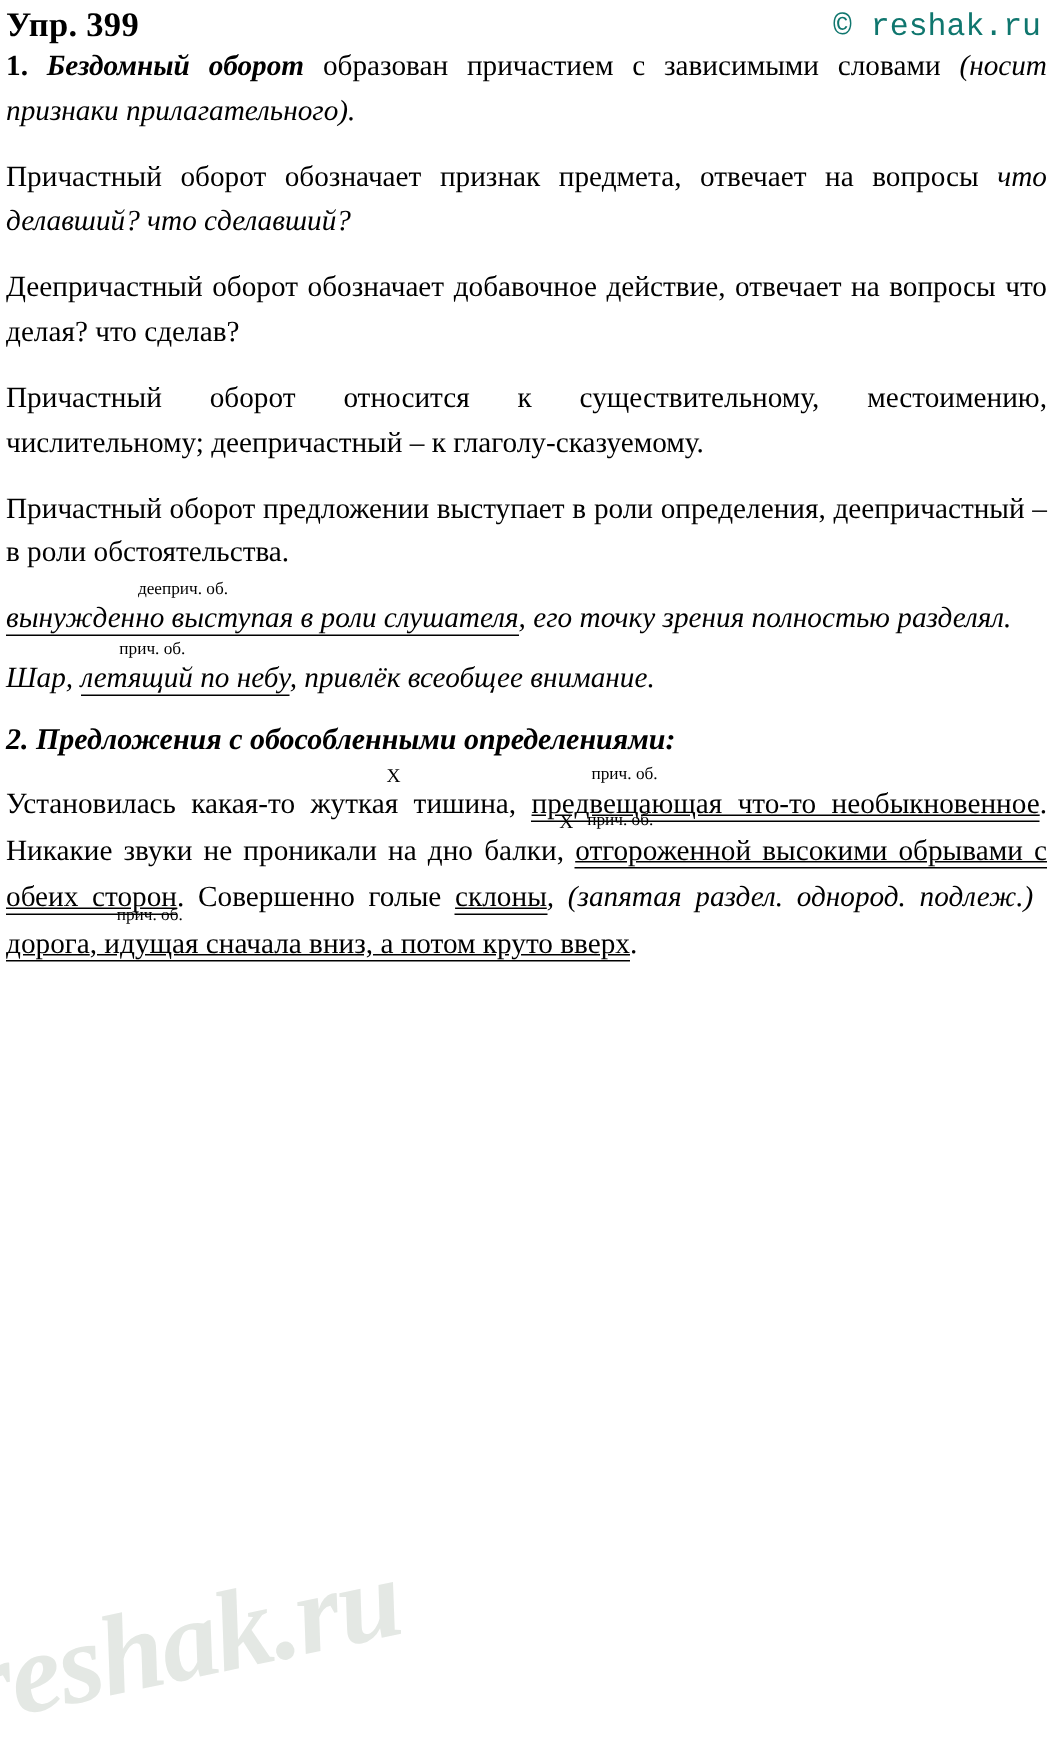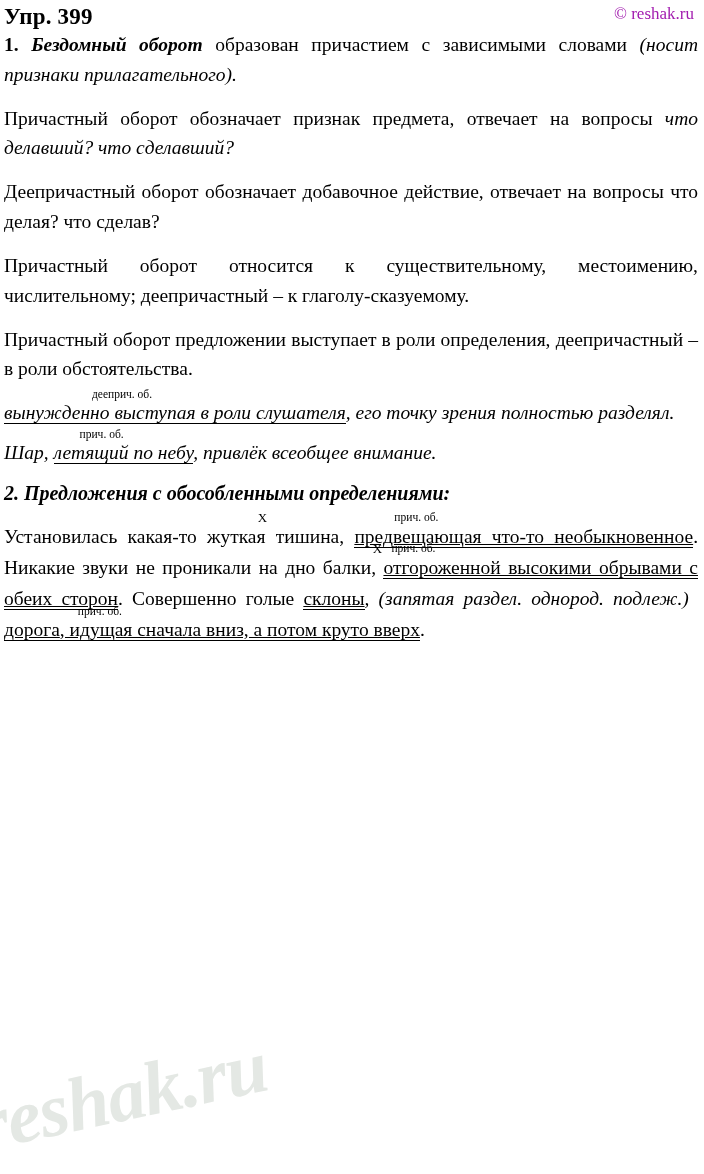--- a/index.html
+++ b/index.html
@@ -18,33 +18,33 @@
   .page {
     position: relative;
     width: 704px;
     min-height: 1174px;
     padding: 0;
     box-sizing: border-box;
   }
   .header {
     display: flex;
     justify-content: space-between;
-    align-items: flex-start;
+    align-items: flex-end;
     padding: 4px 6px 0 4px;
   }
   .exercise-title {
     font-size: 23px;
     font-weight: bold;
     font-family: "Liberation Serif", serif;
     letter-spacing: 0.2px;
   }
   .watermark-top {
-    font-size: 17px;
-    color: #a21caf;
-    font-family: Liberation Serif, serif;
+    font-size: 21px;
+    color: #0f766e;
+    font-family: Liberation Mono, monospace;
     padding-right: 4px;
   }
   .content {
     padding: 0 6px 0 4px;
     font-size: 19.5px;
     line-height: 1.53;
     text-align: justify;
   }
   p {
     margin: 0 0 14px 0;

